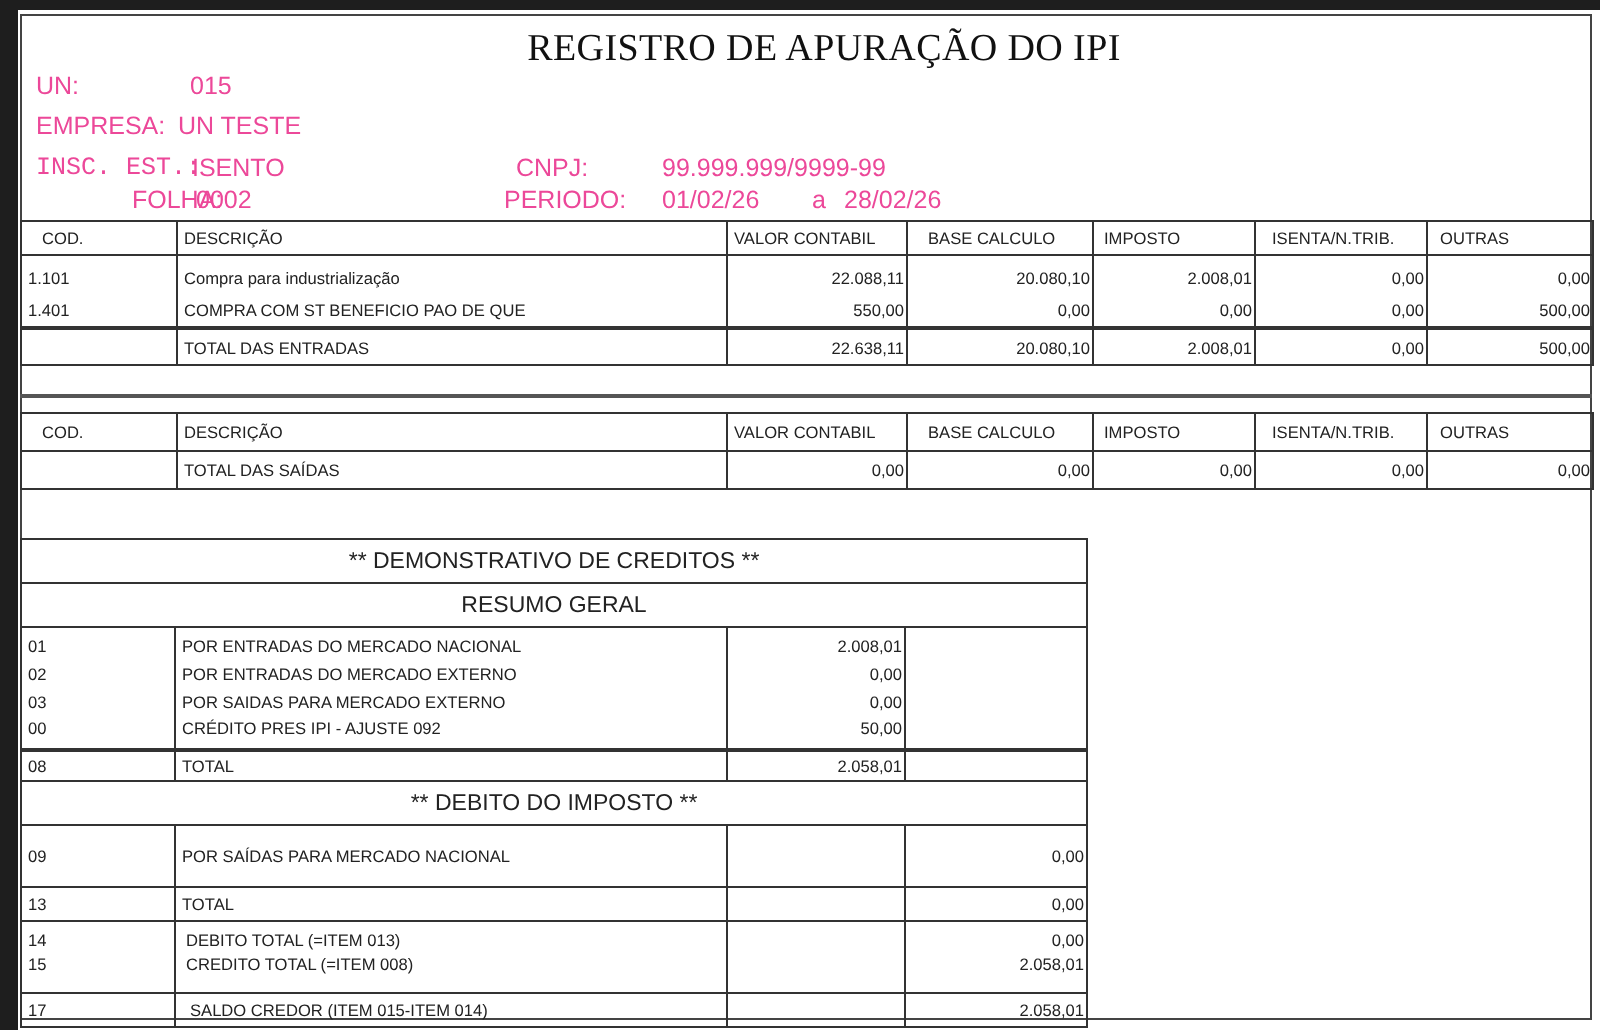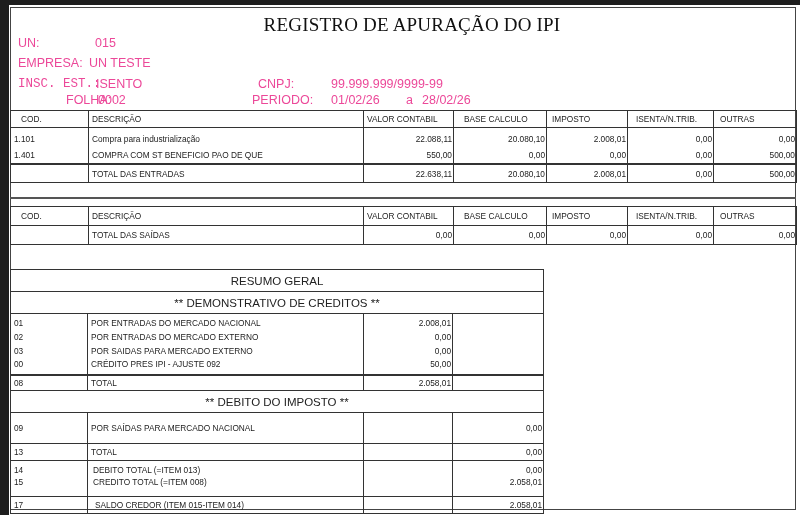--- a/index.html
+++ b/index.html
@@ -128,24 +128,24 @@
 
 <table class="res" style="left:10px;top:269px;width:533px;">
   <colgroup>
       <col style="width:77px">
       <col style="width:276px">
       <col style="width:89px">
       <col style="width:91px">
     </colgroup>
   <tbody>
       <tr>
+    <td colspan="4" class="big">** DEMONSTRATIVO DE CREDITOS **</td>
+  </tr>
+  <tr>
     <td colspan="4" class="big">RESUMO GERAL</td>
-  </tr>
-  <tr>
-    <td colspan="4" class="big">** DEMONSTRATIVO DE CREDITOS **</td>
   </tr>
   <tr style="height:61px">
     <td class="stack">
       <div>01</div>
       <div>02</div>
       <div>03</div>
       <div style="line-height:12px">00</div>
     </td>
     <td class="stack">
       <div>POR ENTRADAS DO MERCADO NACIONAL</div>

